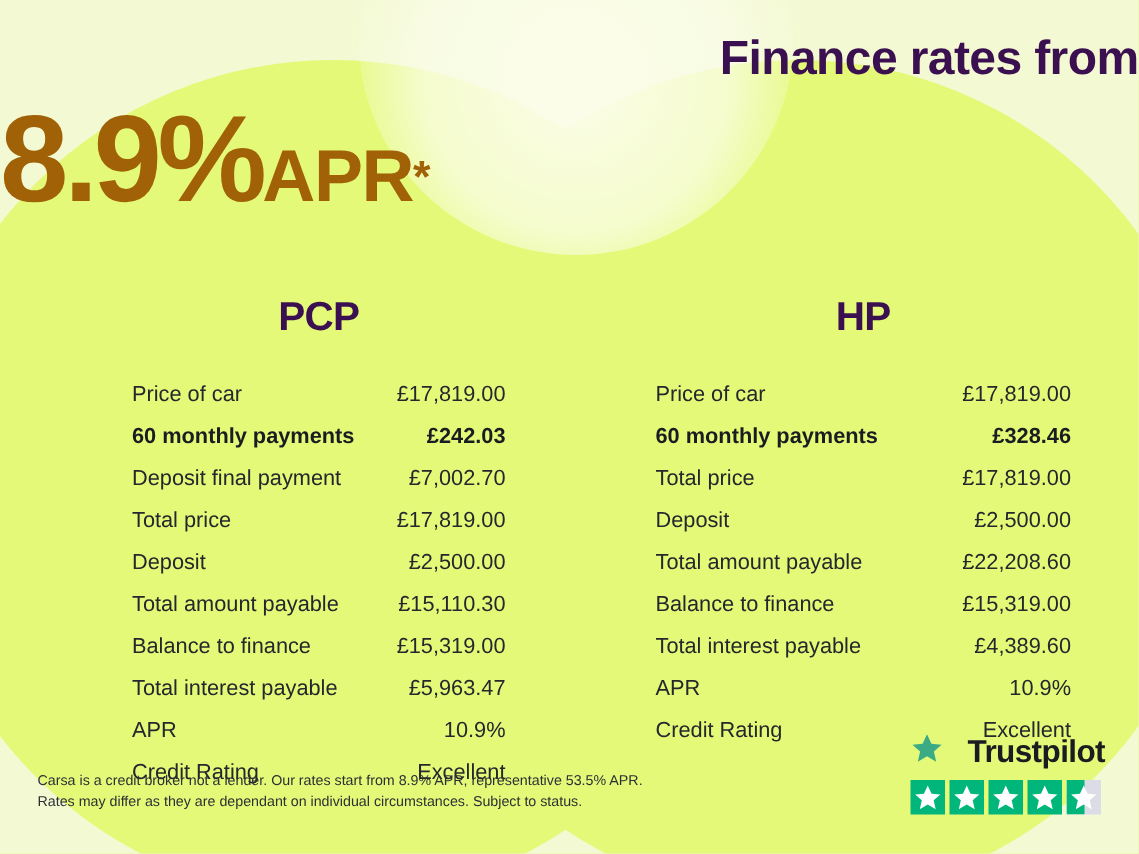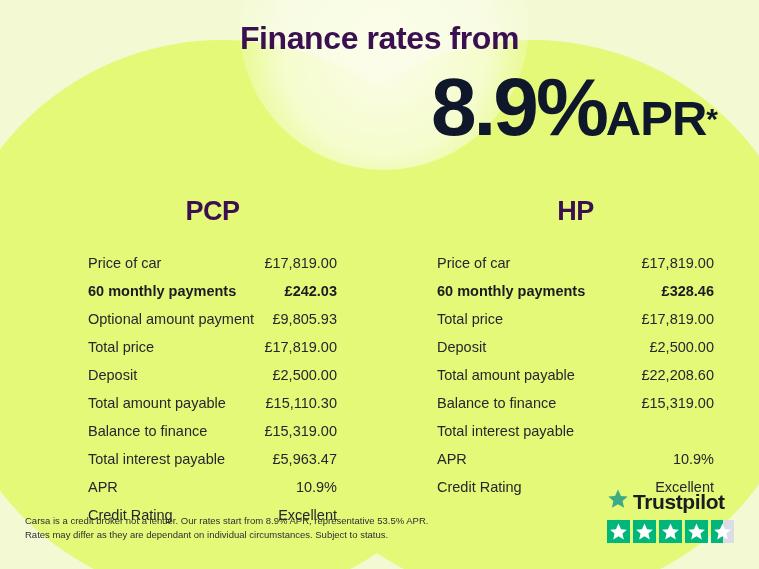--- a/index.html
+++ b/index.html
@@ -55,34 +55,34 @@
     z-index: 2;
     width: 759px;
     height: 569px;
   }
 
   .headline {
     position: absolute;
     top: 20px;
     left: 0;
     width: 759px;
-    text-align: center;
+    text-align: right;
     color: #3b1050;
     font-size: 32px;
     font-weight: bold;
     letter-spacing: -0.4px;
   }
 
   .rate-line {
     position: absolute;
     top: 66px;
     left: 0;
     width: 718px;
-    text-align: right;
-    color: #0f172a;
+    text-align: left;
+    color: #a16207;
     white-space: nowrap;
     line-height: 1;
   }
   .rate-big {
     font-size: 82px;
     font-weight: bold;
     letter-spacing: -3px;
     vertical-align: baseline;
   }
   .rate-apr {
@@ -152,21 +152,21 @@
   .trustpilot {
     position: absolute;
     right: 20px;
     top: 488px;
     width: 132px;
   }
   .tp-brand {
     display: flex;
     align-items: center;
     justify-content: flex-start;
-    gap: 4px;
+    gap: 16px;
     height: 26px;
   }
   .tp-star-logo { display: block; }
   .tp-word {
     font-size: 21px;
     font-weight: bold;
     color: #191c21;
     letter-spacing: -0.4px;
     line-height: 1;
   }
@@ -221,22 +221,22 @@
 
           <div class="row">
             <span class="row-label">Price of car</span>
             <span class="row-value">£17,819.00</span>
           </div>
           <div class="row bold">
             <span class="row-label">60 monthly payments</span>
             <span class="row-value">£242.03</span>
           </div>
           <div class="row">
-            <span class="row-label">Optional amount payment</span>
-            <span class="row-value">£9,805.93</span>
+            <span class="row-label">Deposit final payment</span>
+            <span class="row-value">£7,002.70</span>
           </div>
           <div class="row">
             <span class="row-label">Total price</span>
             <span class="row-value">£17,819.00</span>
           </div>
           <div class="row">
             <span class="row-label">Deposit</span>
             <span class="row-value">£2,500.00</span>
           </div>
           <div class="row">
@@ -286,20 +286,21 @@
           <div class="row">
             <span class="row-label">Total amount payable</span>
             <span class="row-value">£22,208.60</span>
           </div>
           <div class="row">
             <span class="row-label">Balance to finance</span>
             <span class="row-value">£15,319.00</span>
           </div>
           <div class="row">
             <span class="row-label">Total interest payable</span>
+            <span class="row-value">£4,389.60</span>
           </div>
           <div class="row">
             <span class="row-label">APR</span>
             <span class="row-value">10.9%</span>
           </div>
           <div class="row">
             <span class="row-label">Credit Rating</span>
             <span class="row-value">Excellent</span>
           </div>
 

